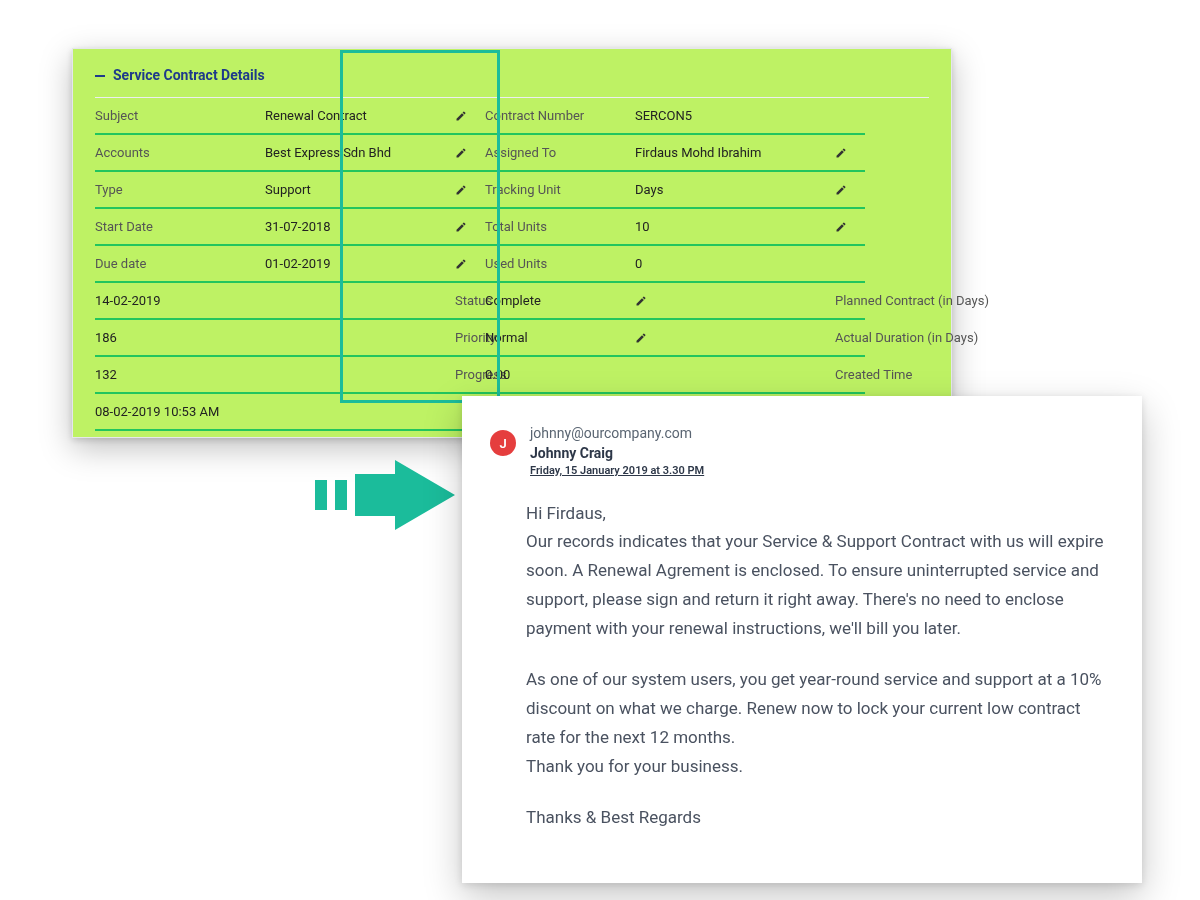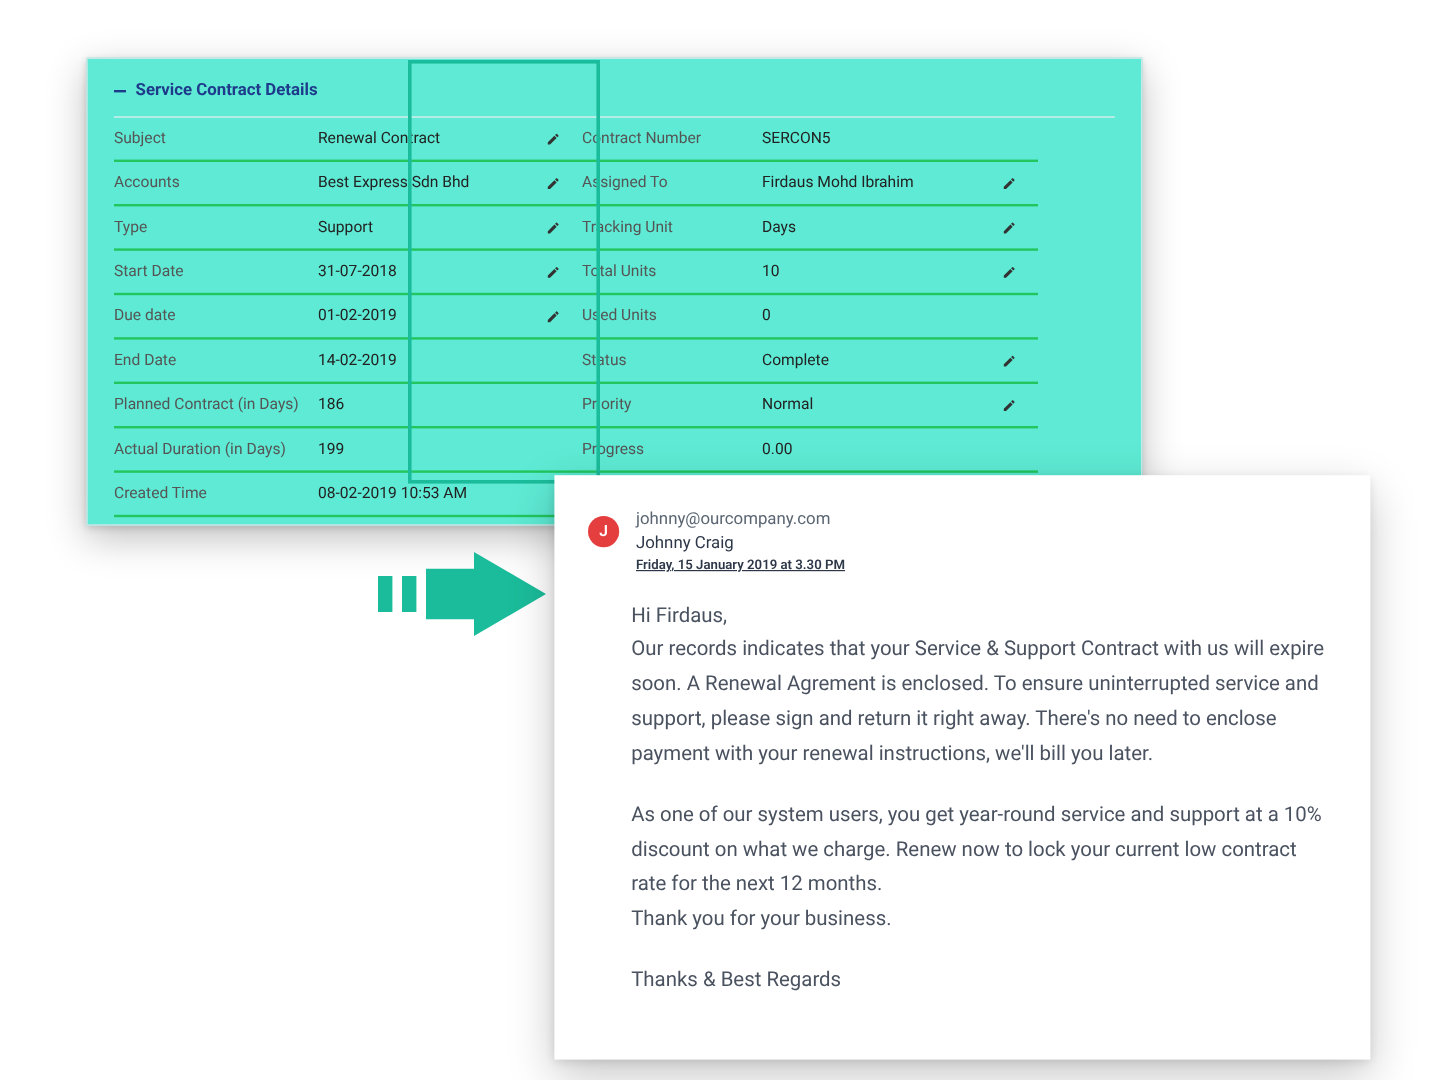--- a/index.html
+++ b/index.html
@@ -8,21 +8,21 @@
     background: #fff;
     width: 1200px;
     height: 900px;
     position: relative;
   }
   .contract-panel {
     position: absolute;
     top: 48px;
     left: 72px;
     width: 880px;
-    background: #5eead4;
+    background: #bef264;
     border: 1px solid #e5e7eb;
     box-shadow: 0 10px 30px rgba(0,0,0,0.25), 0 2px 6px rgba(0,0,0,0.15);
     padding: 18px 22px 6px 22px;
     z-index: 1;
   }
   .section-header {
     font-size: 14px;
     color: #1e3a8a;
     font-weight: 700;
     padding-bottom: 14px;
@@ -98,21 +98,21 @@
     color: #fff;
     font-size: 13px;
     font-weight: 600;
     display: flex;
     align-items: center;
     justify-content: center;
     margin-top: 6px;
   }
   .from-block { font-size: 14px; line-height: 1.4; }
   .from-address { color: #5a6572; }
-  .from-name { font-weight: 400; color: #2d3748; }
+  .from-name { font-weight: 700; color: #2d3748; }
   .from-date { font-size: 11px; font-weight: 600; color: #2d3748; text-decoration: underline; }
   .email-body {
     font-size: 17px;
     line-height: 1.7;
     color: #4a5260;
     padding-left: 36px;
   }
   .email-body p { margin-bottom: 22px; }
   .email-body p:last-child { margin-bottom: 16px; }
 </style>
@@ -180,42 +180,41 @@
       <div class="cell label">Due date</div>
       <div class="cell value">01-02-2019</div>
       <div class="cell pencil">
         <svg viewBox="0 0 24 24">
           <path d="M3 17.25V21h3.75l11-11-3.75-3.75-11 11zM20.71 7.04a1 1 0 0 0 0-1.41l-2.34-2.34a1 1 0 0 0-1.41 0l-1.83 1.83 3.75 3.75 1.83-1.83z"></path>
         </svg>
       </div>
       <div class="cell label">Used Units</div>
       <div class="cell value">0</div>
       <div class="cell pencil"></div>
-      <div class="cell label">End Date</div>
       <div class="cell value">14-02-2019</div>
       <div class="cell pencil"></div>
       <div class="cell label">Status</div>
       <div class="cell value">Complete</div>
       <div class="cell pencil">
         <svg viewBox="0 0 24 24">
           <path d="M3 17.25V21h3.75l11-11-3.75-3.75-11 11zM20.71 7.04a1 1 0 0 0 0-1.41l-2.34-2.34a1 1 0 0 0-1.41 0l-1.83 1.83 3.75 3.75 1.83-1.83z"></path>
         </svg>
       </div>
       <div class="cell label">Planned Contract (in Days)</div>
       <div class="cell value">186</div>
       <div class="cell pencil"></div>
       <div class="cell label">Priority</div>
       <div class="cell value">Normal</div>
       <div class="cell pencil">
         <svg viewBox="0 0 24 24">
           <path d="M3 17.25V21h3.75l11-11-3.75-3.75-11 11zM20.71 7.04a1 1 0 0 0 0-1.41l-2.34-2.34a1 1 0 0 0-1.41 0l-1.83 1.83 3.75 3.75 1.83-1.83z"></path>
         </svg>
       </div>
       <div class="cell label">Actual Duration (in Days)</div>
-      <div class="cell value">199</div>
+      <div class="cell value">132</div>
       <div class="cell pencil"></div>
       <div class="cell label">Progress</div>
       <div class="cell value">0.00</div>
       <div class="cell pencil"></div>
       <div class="cell label">Created Time</div>
       <div class="cell value">08-02-2019 10:53 AM</div>
       <div class="cell pencil"></div>
       <div class="cell"></div>
       <div class="cell"></div>
       <div class="cell"></div>

